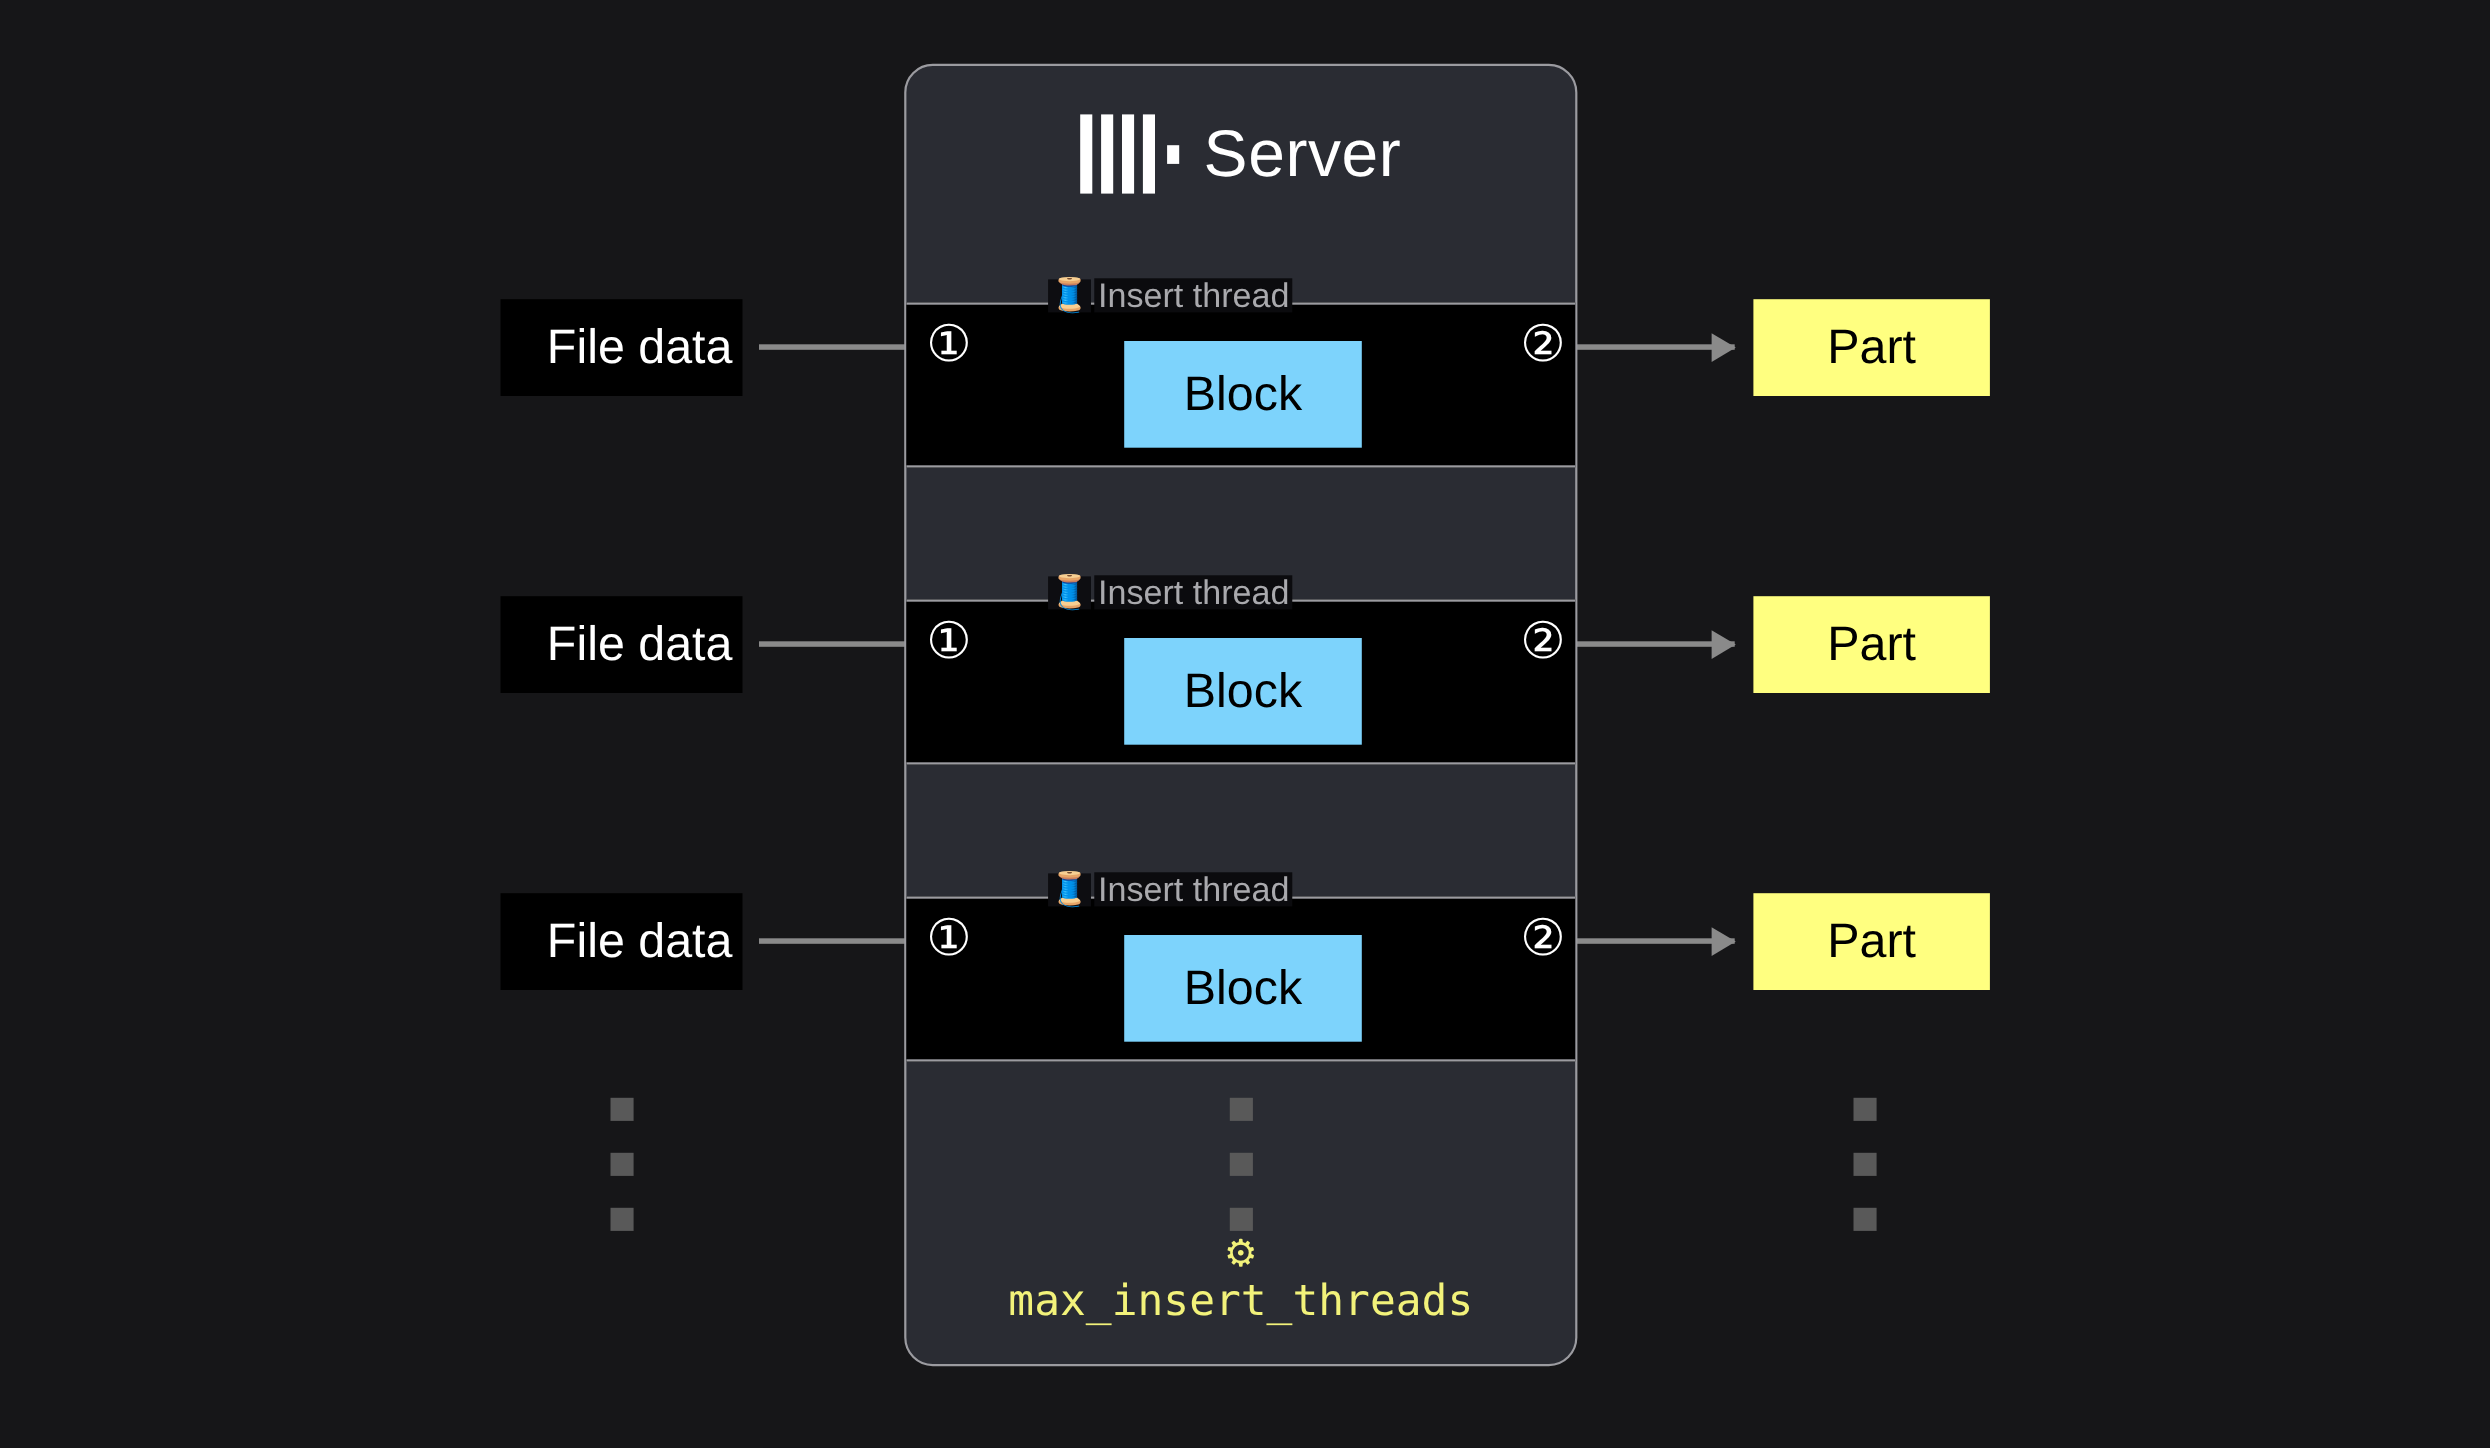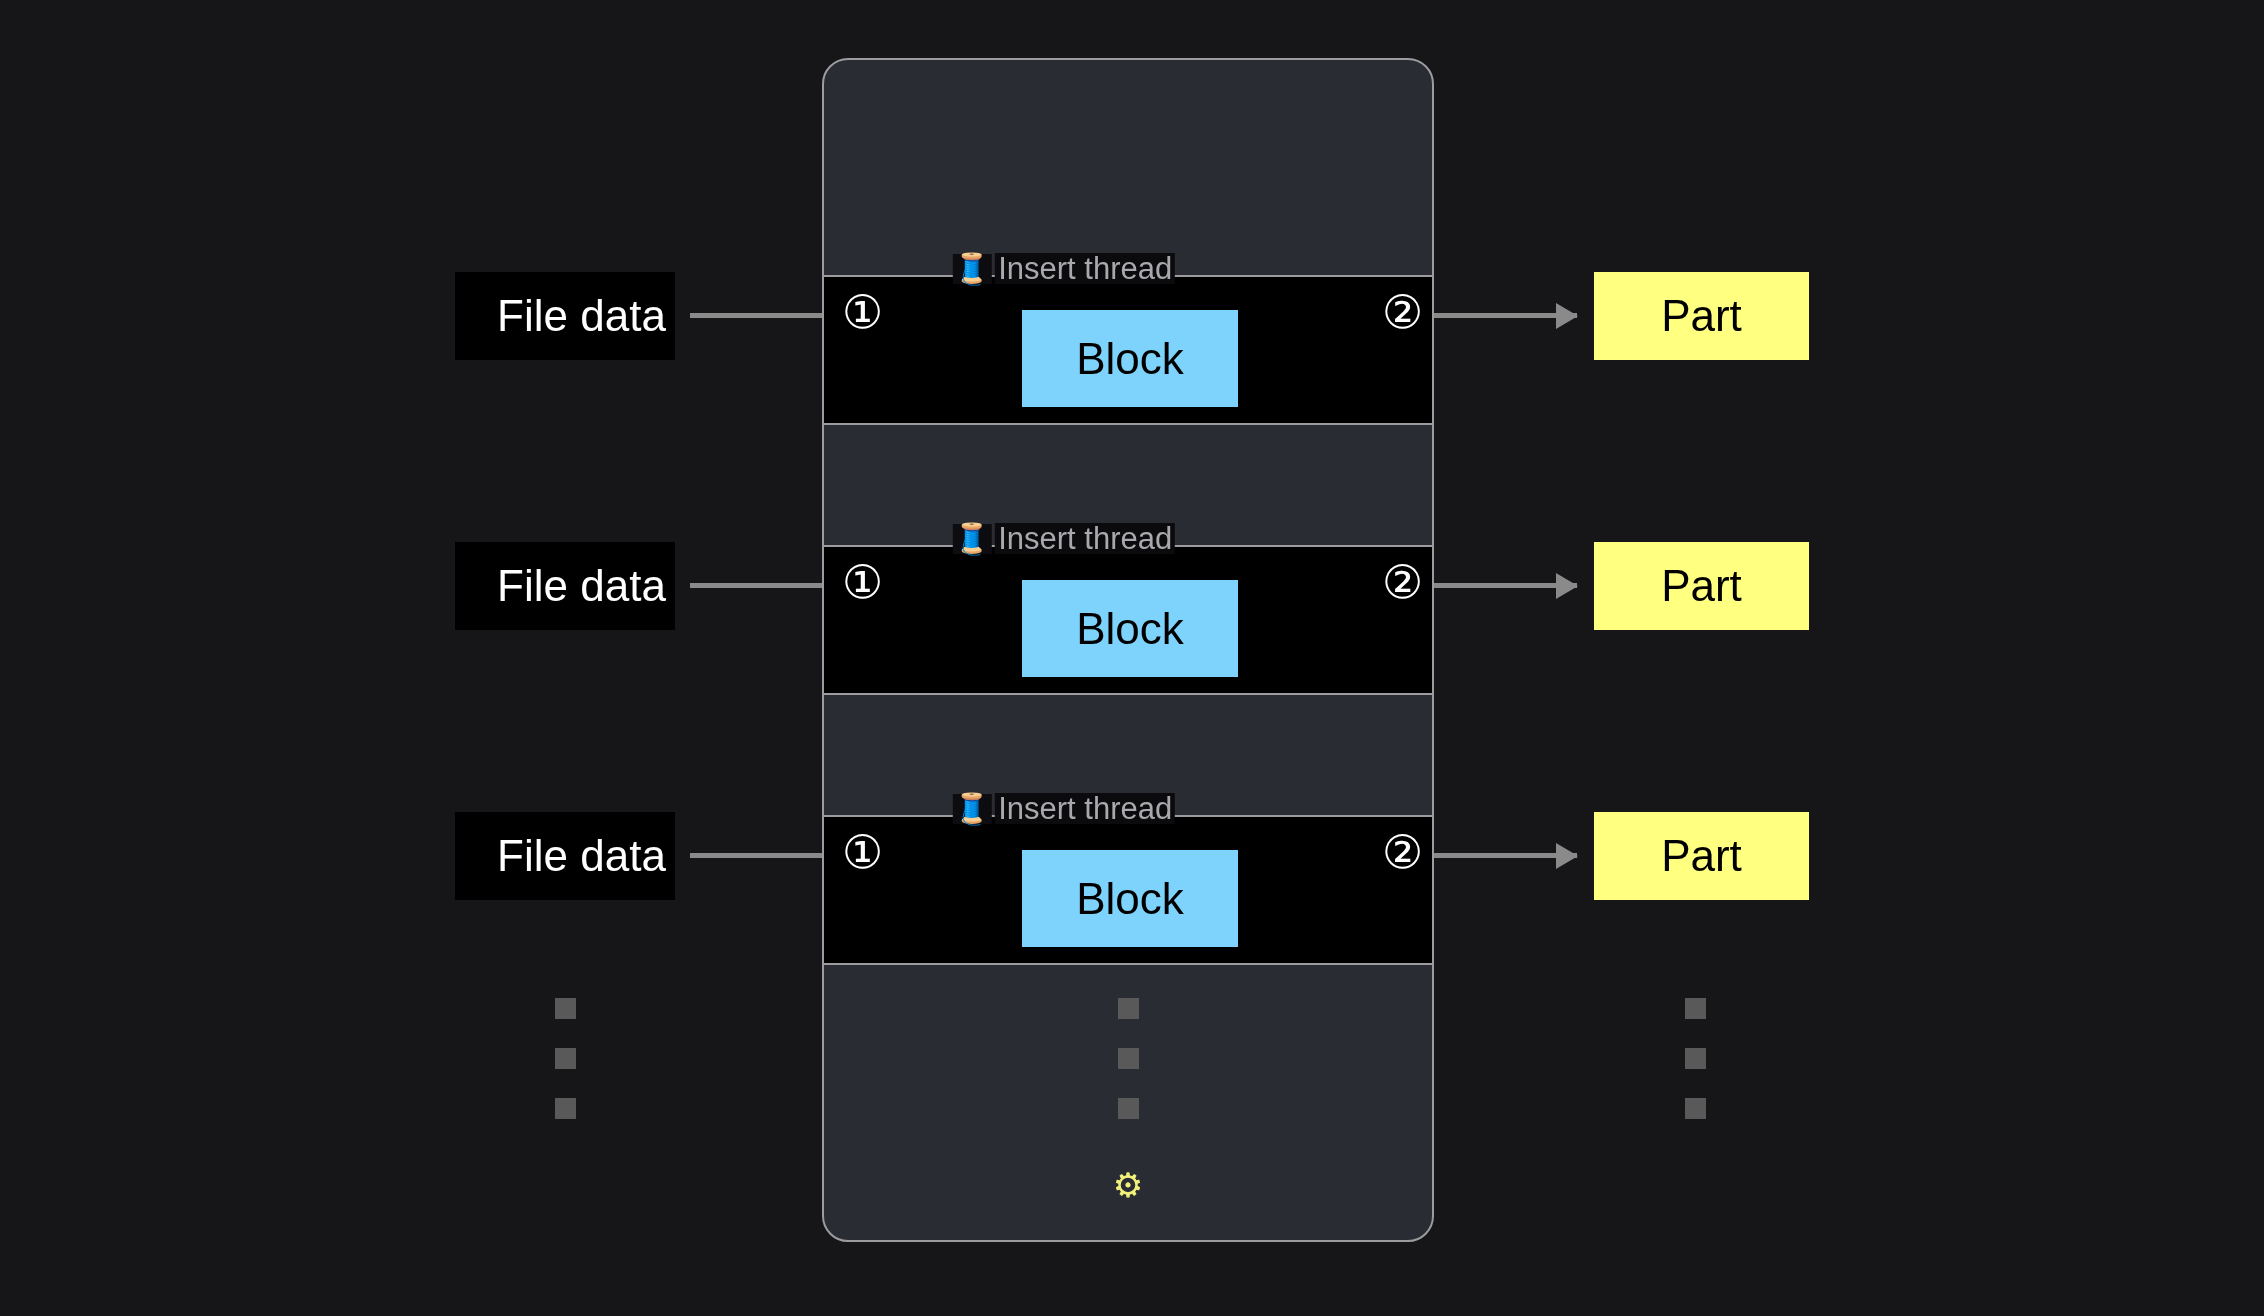--- a/index.html
+++ b/index.html
@@ -284,20 +284,32 @@
   <div class="arrow a-in i1"></div>
   <div class="arrow a-in i2"></div>
   <div class="arrow a-in i3"></div>
 
   <div class="arrow a-out o1"></div>
   <div class="arrow a-out o2"></div>
   <div class="arrow a-out o3"></div>
 
   <div class="server-card">
 
+    <div class="server-header">
+      <span class="ch-logo">
+        <span class="ch-bar"></span>
+        <span class="ch-bar"></span>
+        <span class="ch-bar"></span>
+        <span class="ch-bar"></span>
+        <span class="ch-dot-wrap">
+          <span class="ch-dot"></span>
+        </span>
+      </span>
+      <span class="server-title">Server</span>
+    </div>
 
     <div class="thread-box t1">
       <div class="thread-label">
         <span class="spool">🧵</span>
         <span class="txt">Insert thread</span>
       </div>
       <span class="step-num step-1">①</span>
       <span class="step-num step-2">②</span>
       <div class="block-box">
         <span class="lbl">Block</span>
@@ -323,20 +335,21 @@
       </div>
       <span class="step-num step-1">①</span>
       <span class="step-num step-2">②</span>
       <div class="block-box">
         <span class="lbl">Block</span>
       </div>
     </div>
 
     <div class="setting">
       <span class="gear">⚙</span>
+      <span class="setting-name">max_insert_threads</span>
     </div>
 
   </div>
 
   <div class="ellipsis e-left">
     <span class="sq"></span>
     <span class="sq"></span>
     <span class="sq"></span>
   </div>
   <div class="ellipsis e-center">

